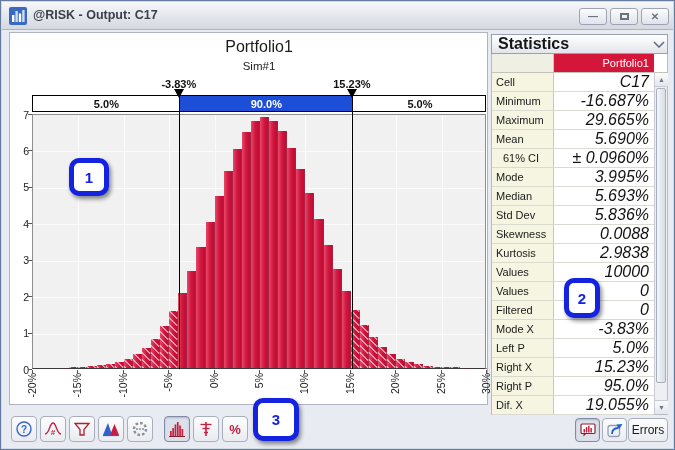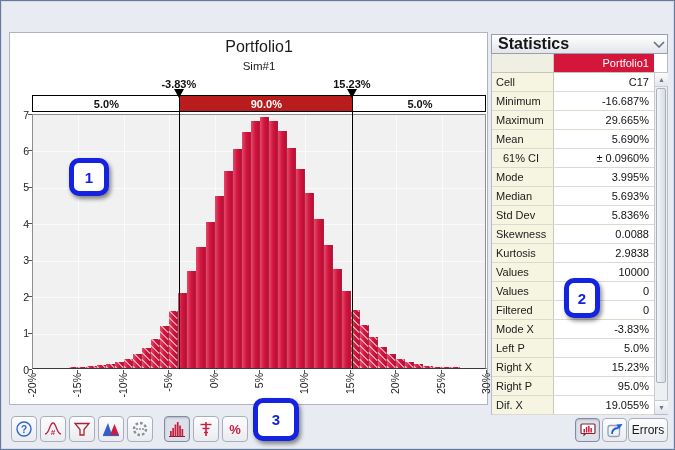--- a/index.html
+++ b/index.html
@@ -18,21 +18,21 @@
   #max-glyph{width:9px;height:7px;border:2px solid #6B7280;}
   
   #chart-panel{position:absolute;left:8px;top:31px;width:479px;height:373px;background:#FFFFFF;
     border:1px solid #AEB4C0;}
   #chart-title{position:absolute;left:0;top:5px;width:498px;text-align:center;font-size:16px;color:#1C1C1C;}
   #chart-subtitle{position:absolute;left:0;top:27px;width:498px;text-align:center;font-size:11.5px;color:#1C1C1C;}
   .delim-label{position:absolute;top:45px;width:60px;text-align:center;font-size:11px;font-weight:600;color:#111;}
   #band{position:absolute;left:22px;top:62px;width:454px;height:17px;border:1px solid #000;background:#FFF;}
   .band-seg{position:absolute;top:0;height:15px;display:flex;align-items:center;justify-content:center;
     font-size:11px;font-weight:600;color:#111;}
-  #band-mid{background:#b91c1c;color:#FFF;}
+  #band-mid{background:#1d4ed8;color:#FFF;}
   .tri{position:absolute;top:56px;width:0;height:0;border-left:5px solid transparent;
     border-right:5px solid transparent;border-top:9px solid #000;}
   #plot{position:absolute;left:22px;top:81px;width:454px;height:255px;background:#F1F1F1;
     border:1px solid #8E8E8E;border-bottom:1px solid #3A3A3A;}
   .vgrid{position:absolute;top:0;bottom:0;width:1px;background:#FBFBFB;}
   .hgrid{position:absolute;left:0;right:0;height:1px;background:#FBFBFB;}
   .bar{position:absolute;bottom:0;background-image:linear-gradient(90deg,#E8486B,#D01840 50%,#BE0C33);
     border-right:1px solid rgba(125,5,35,0.55);}
   .bar.hatched{background-image:repeating-linear-gradient(45deg,rgba(255,255,255,0.55) 0px,
       rgba(255,255,255,0.55) 1.5px,transparent 1.5px,transparent 5px),
@@ -53,22 +53,22 @@
     border:1px solid #B8BCC6;border-top:none;}
   #stats-thead{position:absolute;left:0;top:0;width:175px;height:19px;border-bottom:1px solid #C4C4BC;}
   #thead-blank{position:absolute;left:0;top:0;width:62px;height:18px;background:#EFEFE3;border-right:1px solid #C9C9BC;}
   #thead-col{position:absolute;left:62px;top:0;width:100px;height:18px;background:#D5163B;color:#FFF;
     font-size:11px;display:flex;align-items:center;justify-content:flex-end;padding-right:5px;}
   #stats-rows{position:absolute;left:0;top:19px;width:162px;}
   .srow{position:relative;height:19px;border-bottom:1px solid #DADAD0;}
   .srow .lab{position:absolute;left:0;top:0;width:62px;height:18px;background:#F5F5E2;
     border-right:1px solid #C9C9BC;font-size:11px;color:#1A1A1A;display:flex;align-items:center;padding-left:4px;}
   .srow .lab.indent{padding-left:11px;}
-  .srow .val{position:absolute;left:62px;top:0;width:100px;height:18px;font-size:11px;color:#111;
-    display:flex;align-items:center;justify-content:flex-end;padding-right:5px;background:#FFF;}
+  .srow .val{position:absolute;left:62px;top:0;width:100px;height:18px;font-size:16px;color:#111;
+    display:flex;align-items:center;justify-content:flex-end;padding-right:5px;background:#FFF;font-style:italic;}
   #stats-scroll{position:absolute;right:0;top:19px;width:13px;height:341px;background:#EDEFF3;
     border-left:1px solid #C8CBD2;}
   .scroll-arrow{position:absolute;left:0;width:13px;height:14px;display:flex;align-items:center;
     justify-content:center;font-size:7px;color:#707888;background:linear-gradient(#FAFBFC,#E3E6EC);}
   #scroll-up{top:0;border-bottom:1px solid #C8CBD2;}
   #scroll-down{bottom:0;border-top:1px solid #C8CBD2;}
   #scroll-thumb{position:absolute;left:1px;top:15px;width:10px;height:295px;border:1px solid #A8B0C0;
     border-radius:2px;background:linear-gradient(90deg,#F4F5F8,#D8DCE5);}
   
   .tbtn{position:absolute;top:415px;width:26px;height:26px;border:1px solid #A8AEBC;border-radius:4px;
@@ -83,20 +83,35 @@
     color:#1423DF;font-weight:bold;font-size:15px;z-index:50;}
   #badge-1{left:68px;top:157px;width:40px;height:38px;}
   #badge-2{left:563px;top:277px;width:36px;height:40px;}
   #badge-3{left:252px;top:397px;width:46px;height:43px;}
 </style>
 </head>
 <body>
 
 <div id="window">
 
+  <div id="titlebar">
+    <svg id="app-icon" viewBox="0 0 18 18">
+      <rect x="0" y="0" width="18" height="18" rx="2" fill="#3B68C0"></rect>
+      <rect x="3" y="8" width="2.4" height="7" fill="#FFFFFF"></rect>
+      <rect x="6.4" y="4" width="2.4" height="11" fill="#CBDCF5"></rect>
+      <rect x="9.8" y="6.5" width="2.4" height="8.5" fill="#FFFFFF"></rect>
+      <rect x="13.2" y="3" width="2.4" height="12" fill="#CBDCF5"></rect>
+    </svg>
+    <span id="window-title">@RISK - Output: C17</span>
+    <div class="winbtn" id="min-btn">—</div>
+    <div class="winbtn" id="max-btn">
+      <div id="max-glyph"></div>
+    </div>
+    <div class="winbtn" id="x-btn">✕</div>
+  </div>
 
   <div id="chart-panel">
     <div id="chart-title">Portfolio1</div>
     <div id="chart-subtitle">Sim#1</div>
     <div class="delim-label" id="delim-label-left" style="left: 138.824px;">-3.83%</div>
     <div class="delim-label" id="delim-label-right" style="left: 311.888px;">15.23%</div>
     <div id="band">
       <div class="band-seg" id="band-left" style="left: 0px; width: 146.824px;">5.0%</div>
       <div class="band-seg" id="band-mid" style="left: 146.824px; width: 173.065px;">90.0%</div>
       <div class="band-seg" id="band-right" style="left: 319.888px; width: 134.112px;">5.0%</div>

